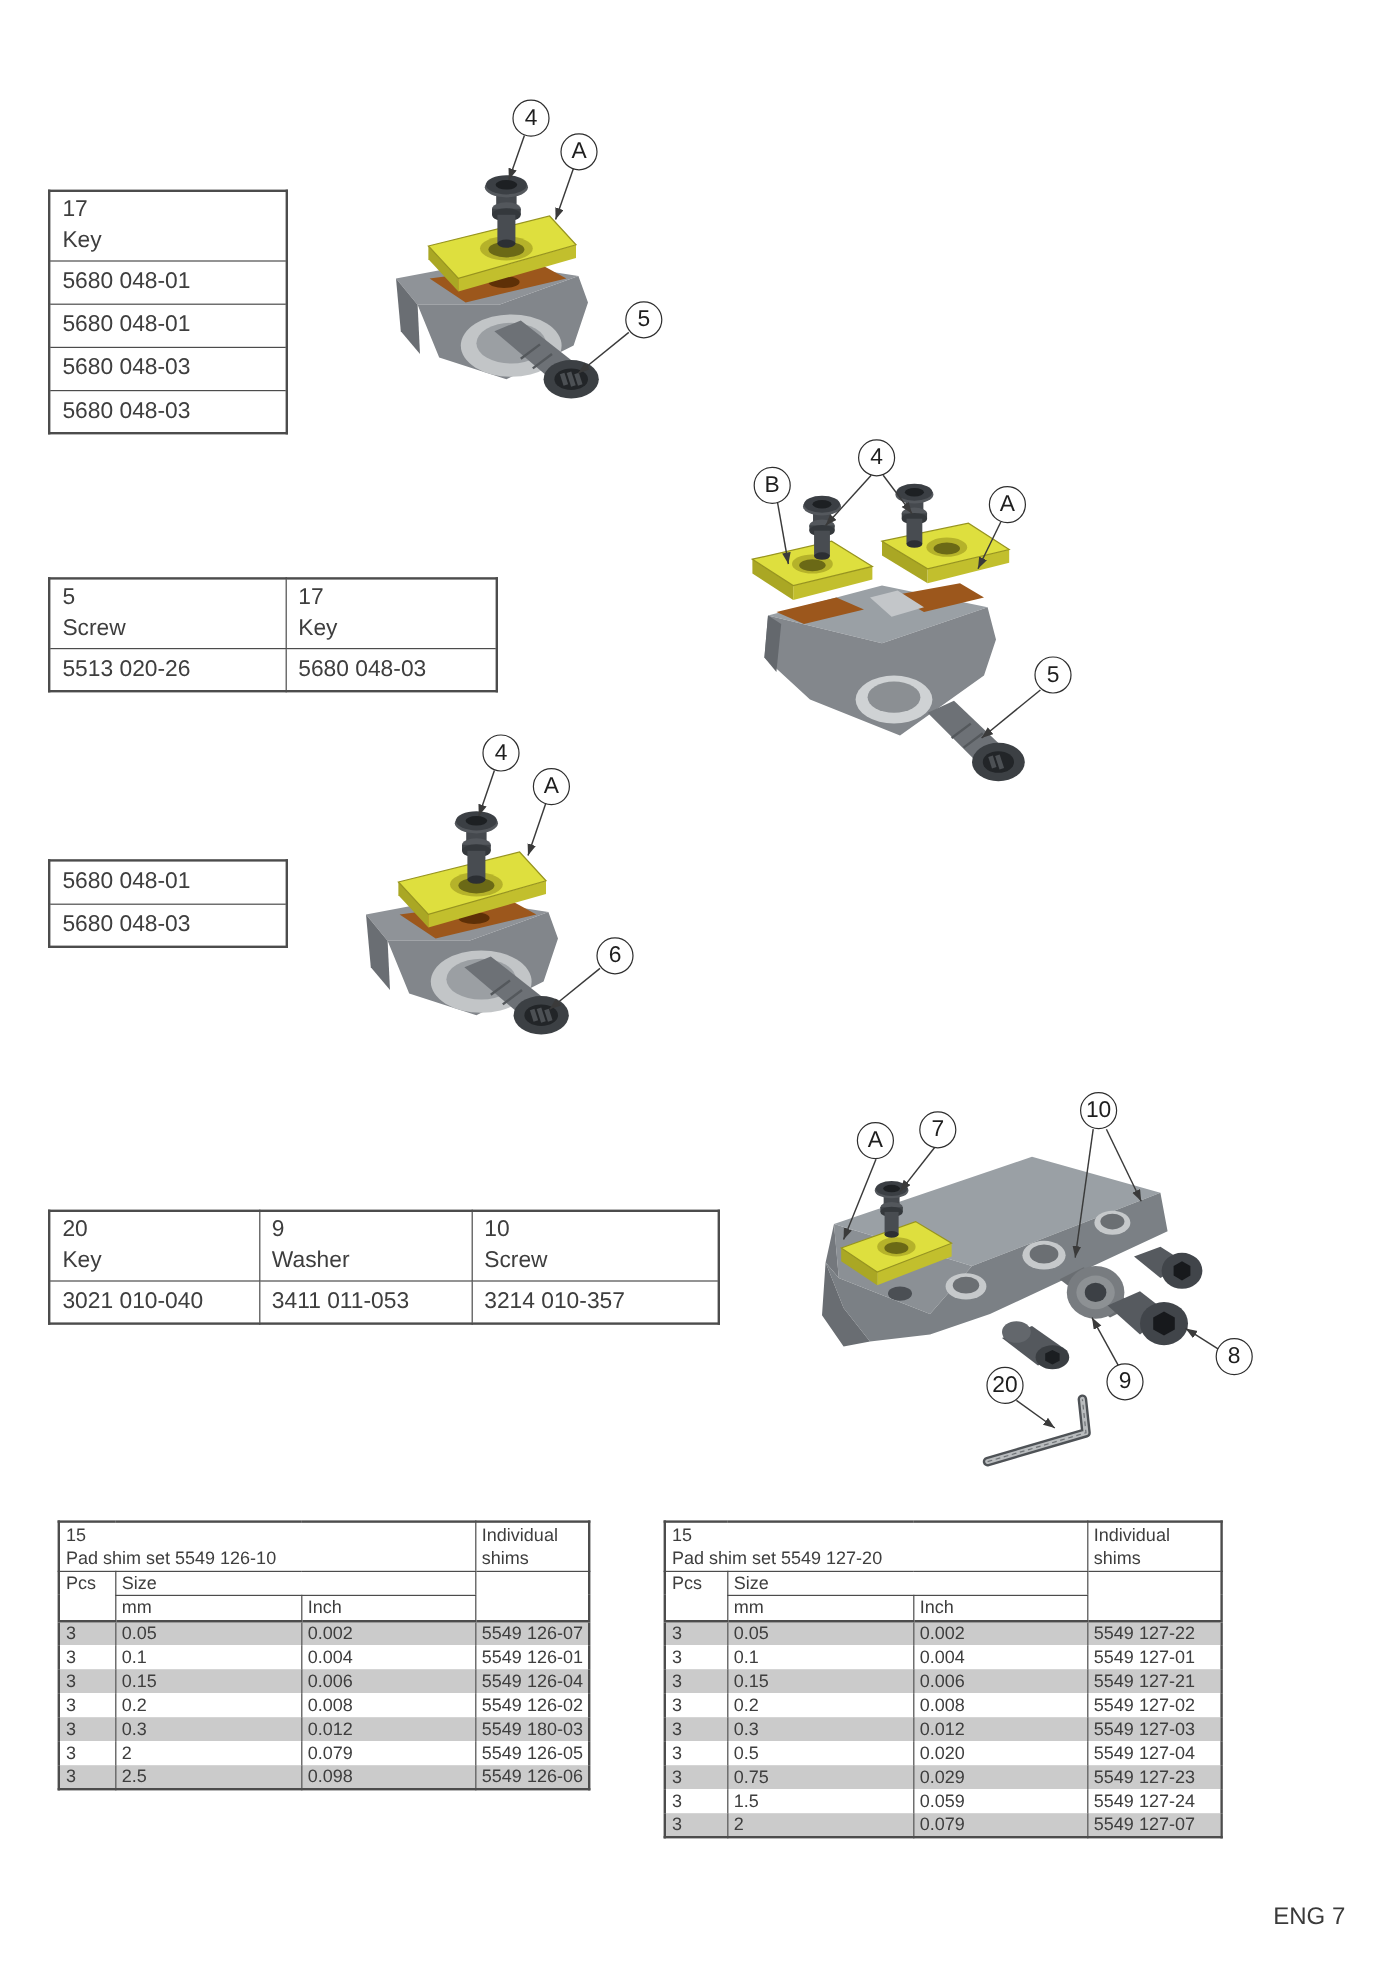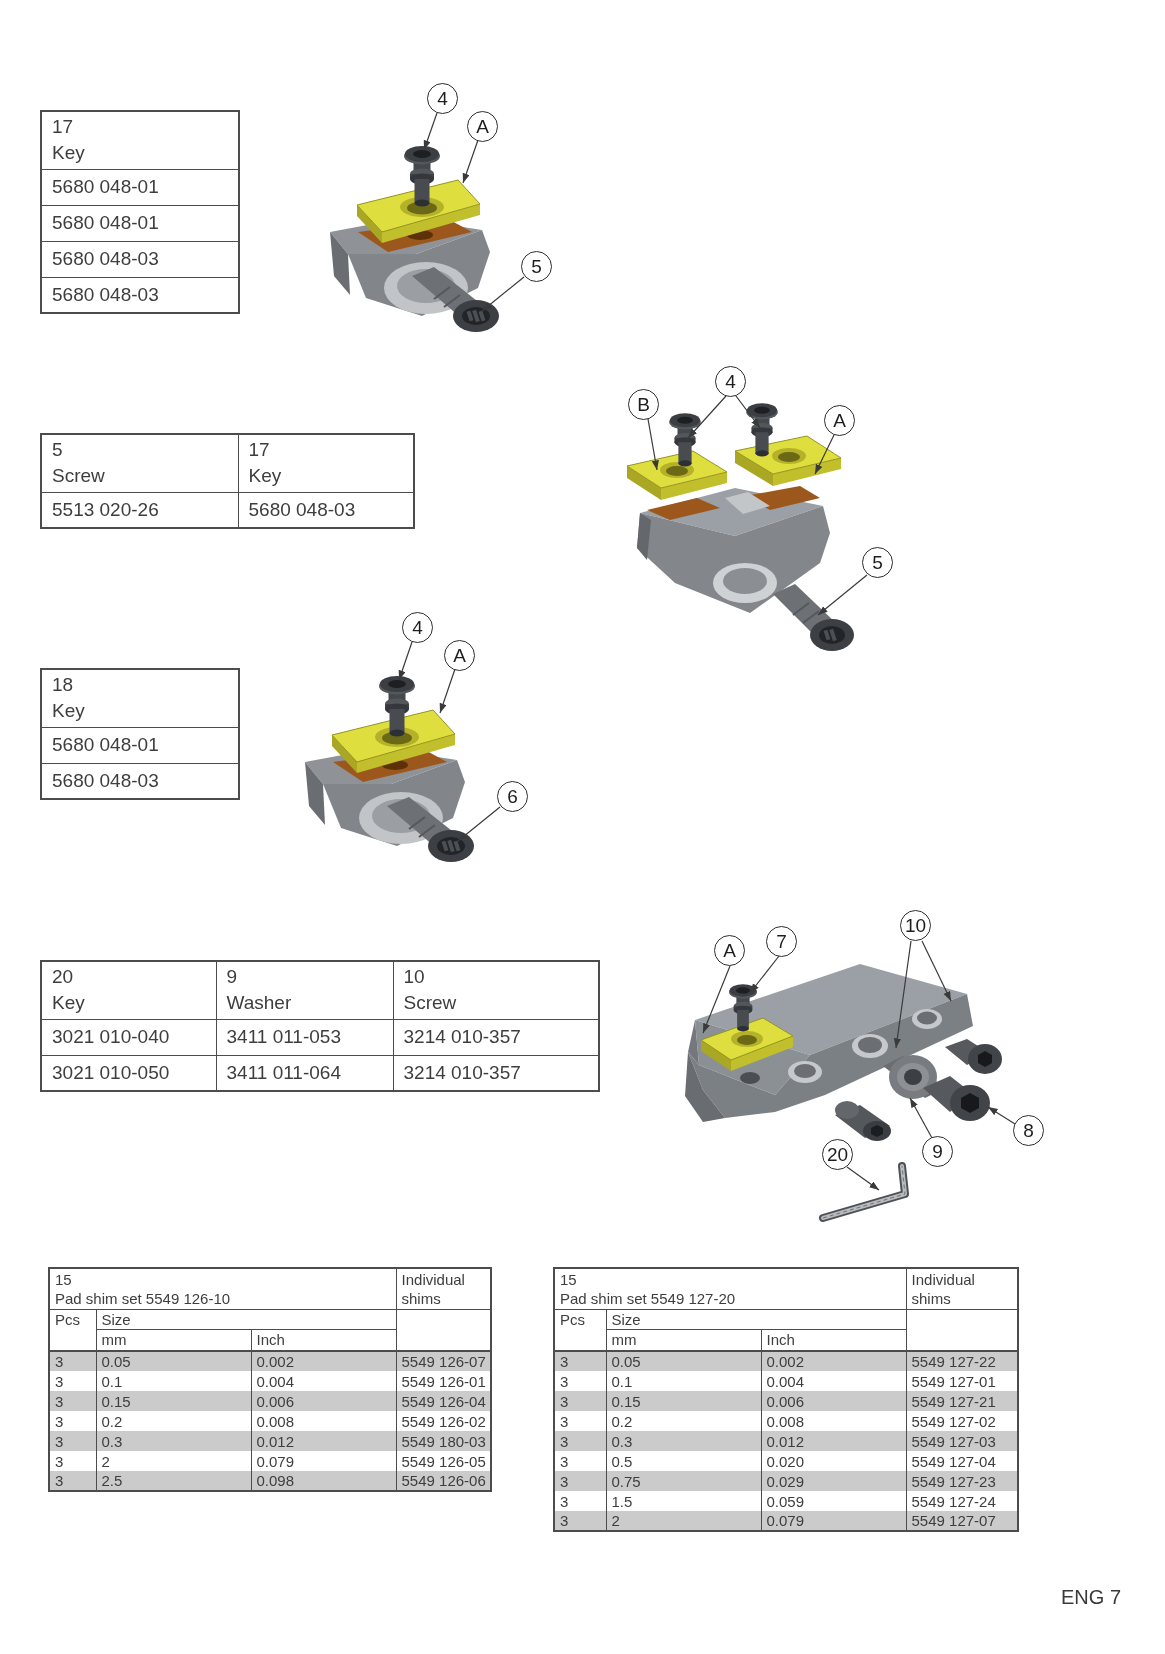--- a/index.html
+++ b/index.html
@@ -4,21 +4,21 @@
 <style>
   * { margin:0; padding:0; box-sizing:border-box; }
   html,body { background:#ffffff; }
   .page {
     position:relative; width:1165px; height:1654px; background:#ffffff;
     font-family:"Liberation Sans", sans-serif; color:#3e3e3e; overflow:hidden;
   }
   table { border-collapse:collapse; position:absolute; table-layout:fixed; background:#fff; }
 
   
-  .ptable { border:2px solid #4c4c4c; }
+  .ptable { border:2px solid #4c4c4c;margin-top:48px; }
   .ptable td { border:1.6px solid #4c4c4c; font-size:19px; color:#3e3e3e;
                padding:2px 4px 2px 10px; vertical-align:middle; overflow:hidden; white-space:nowrap; }
   .ptable tr.hdr td { height:58px; line-height:26px; vertical-align:middle; }
   .ptable tr.row td { height:36px; }
 
   
   .shim { border:2px solid #4c4c4c; font-size:15px; }
   .shim td { padding:0 3px 0 5px; line-height:19px; vertical-align:top; overflow:hidden; white-space:nowrap; }
   .shim tr.t-title td { border-bottom:1.6px solid #4c4c4c; height:41px; padding-top:1px; }
   .shim tr.t-title td.ind { border-left:1.6px solid #4c4c4c; white-space:normal; }
@@ -95,26 +95,20 @@
         <td>5680 048-03</td>
       </tr>
     </tbody>
   </table>
 
   <table class="ptable" style="left:40px; top:668px; width:198px;">
     <colgroup>
         <col style="width:198px">
       </colgroup>
     <tbody>
-      <tr class="hdr">
-        <td>
-          <div>18</div>
-          <div>Key</div>
-        </td>
-      </tr>
       <tr class="row">
           <td>5680 048-01</td>
         </tr>
       <tr class="row">
           <td>5680 048-03</td>
         </tr>
     </tbody>
   </table>
 
   <table class="ptable" style="left:40px; top:960px; width:558px;">
@@ -134,25 +128,20 @@
           <div>Washer</div>
         </td>
         <td>
           <div>10</div>
           <div>Screw</div>
         </td>
       </tr>
       <tr class="row">
         <td>3021 010-040</td>
         <td>3411 011-053</td>
-        <td>3214 010-357</td>
-      </tr>
-      <tr class="row">
-        <td>3021 010-050</td>
-        <td>3411 011-064</td>
         <td>3214 010-357</td>
       </tr>
     </tbody>
   </table>
 
   <div class="diagram" style="left:310px; top:80px; width:250px; height:270px;">
     <svg width="250" height="270" viewBox="0 0 250 270">
       <defs>
         <marker id="arr1" markerWidth="10" markerHeight="8" refX="8" refY="3" orient="auto">
             <path d="M0,0 L8,3 L0,6 Z" fill="#3a3a3a"></path>

